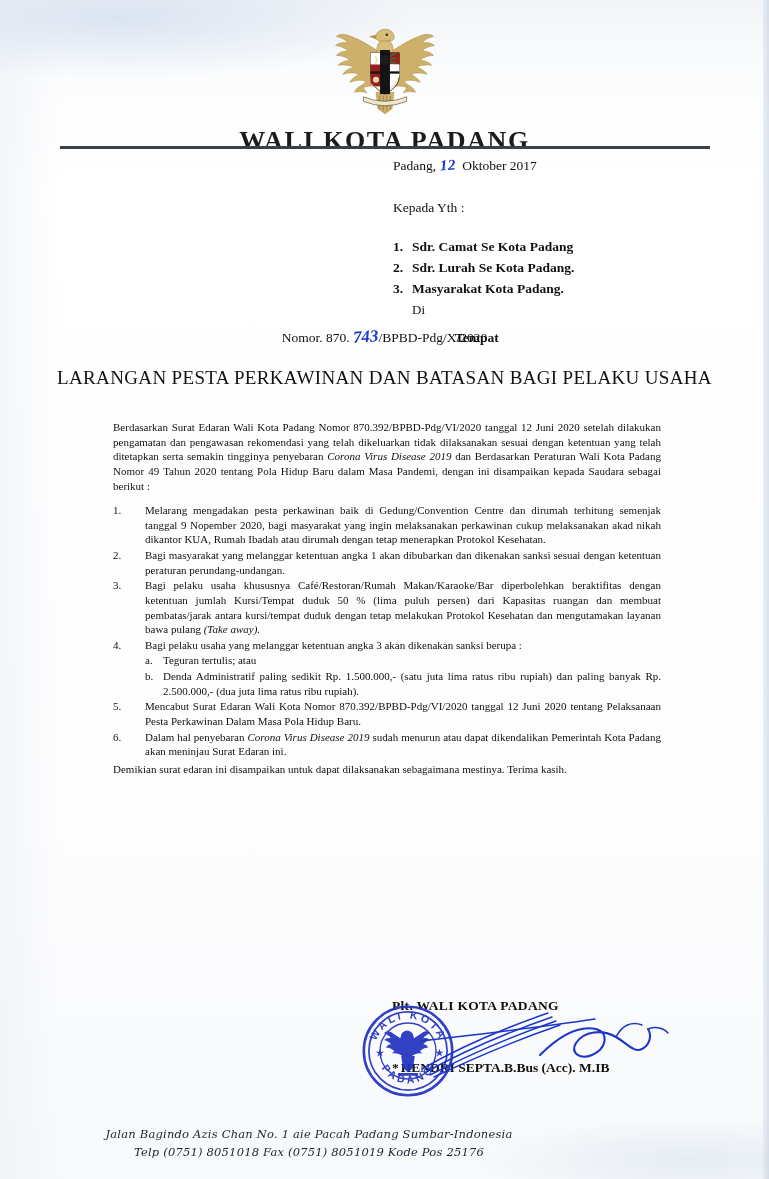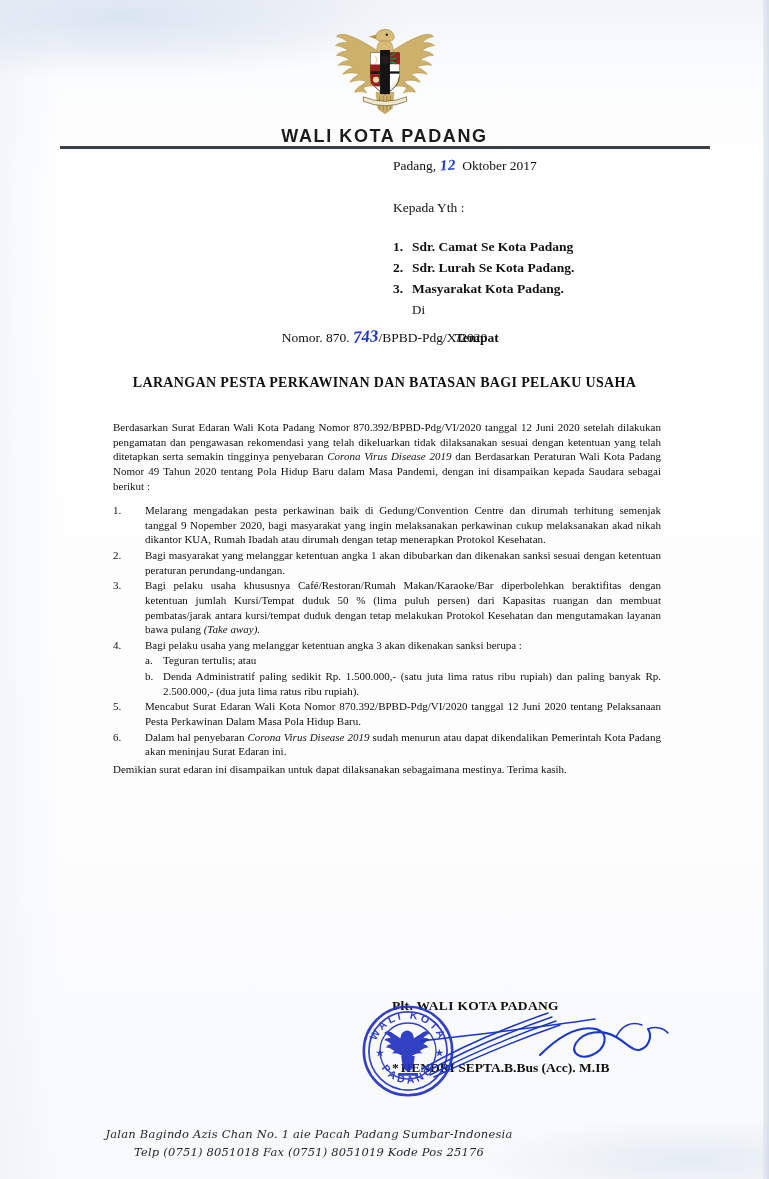--- a/index.html
+++ b/index.html
@@ -27,23 +27,23 @@
   .edge-right {
     position:absolute; top:0; right:0; width:6px; height:1179px;
     background:linear-gradient(90deg, rgba(226,232,240,.7), rgba(190,202,218,.55));
   }
 
   
   .header { position:absolute; top:20px; left:0; width:769px; text-align:center; }
   .emblem { width:108px; height:96px; margin:0 auto; display:block; }
   .org-title {
     margin-top:10px;
-    font-size:18px; font-weight:bold; letter-spacing:1.6px;
+    font-size:26px; font-weight:bold; letter-spacing:1.6px;
     color:#1b1b1b;
-    font-family:Liberation Sans, sans-serif;
+    font-family:Liberation Serif, serif;
   }
   .rule {
     position:absolute; top:146px; left:60px; width:650px; height:3px;
     background:#3b3f46;
   }
 
   
   .meta { position:absolute; top:155px; left:393px; width:330px; font-size:13.5px; line-height:1.45; }
   .hand {
     color:#1b36c8; font-family:"Liberation Serif", serif;
@@ -61,21 +61,21 @@
   
   .titleblock { position:absolute; top:322px; left:0; width:769px; text-align:center; }
   .surat-edaran {
     font-size:18px; font-weight:bold; letter-spacing:.8px;
     display:inline-block; border-bottom:2px solid #15181d; padding-bottom:1px;
   }
   .nomor { margin-top:5px; font-size:13.5px; }
   .nomor .hand { font-size:17px; letter-spacing:0; }
   .tentang { margin-top:9px; font-size:13px; font-weight:bold; letter-spacing:1.2px; }
   .subject {
-    margin-top:28px; font-size:14px; font-weight:bold; letter-spacing:.35px;
+    margin-top:20px; font-size:19px; font-weight:normal; letter-spacing:.35px;
   }
 
   
   .body { position:absolute; top:420px; left:113px; width:548px; font-size:11px; line-height:1.33; }
   .para { text-align:justify; }
   .list { margin-top:10px; }
   .li { display:flex; align-items:flex-start; margin-bottom:1px; }
   .li .marker { width:32px; flex:0 0 32px; }
   .li .txt { flex:1; text-align:justify; }
   .sub { margin-left:32px; margin-top:1px; }

